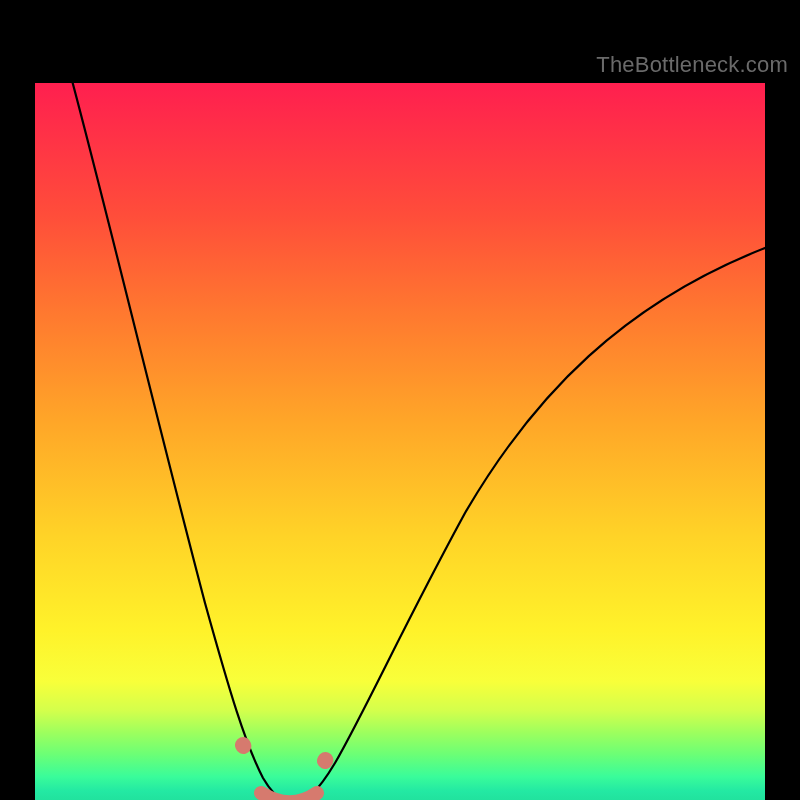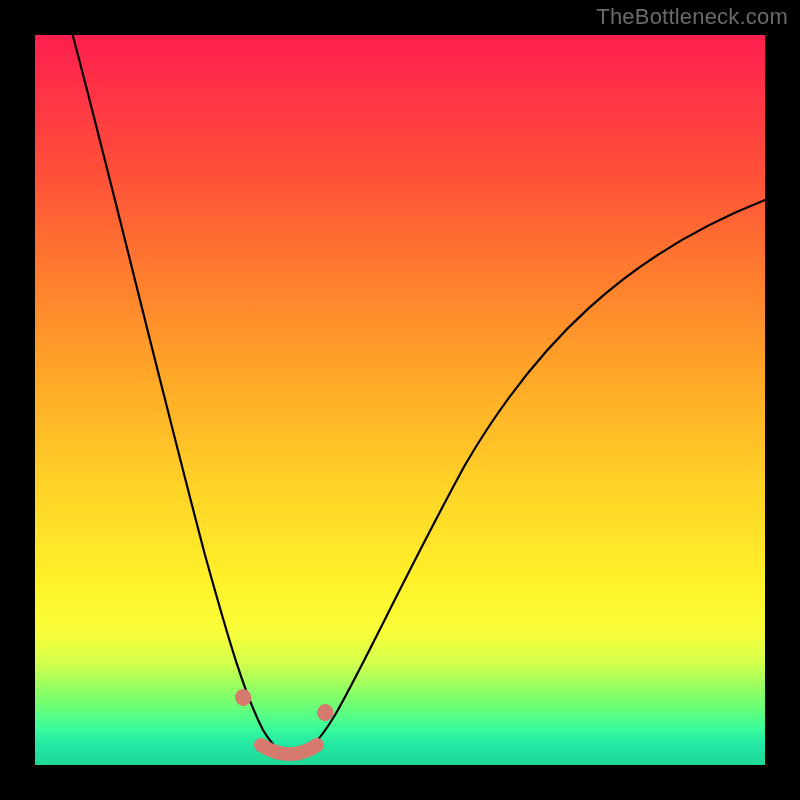--- a/index.html
+++ b/index.html
@@ -9,20 +9,21 @@
     height: 800px;
     background: #000;
     font-family: Arial, Helvetica, sans-serif;
     overflow: hidden;
   }
   .outer {
     position: relative;
     width: 800px;
     height: 600px;
     background: #000;
+    margin-top: 48px;
   }
   .watermark {
     position: absolute;
     top: 4px;
     right: 12px;
     color: #6a6a6a;
     font-size: 22px;
     font-weight: 500;
     letter-spacing: 0.2px;
     z-index: 10;

